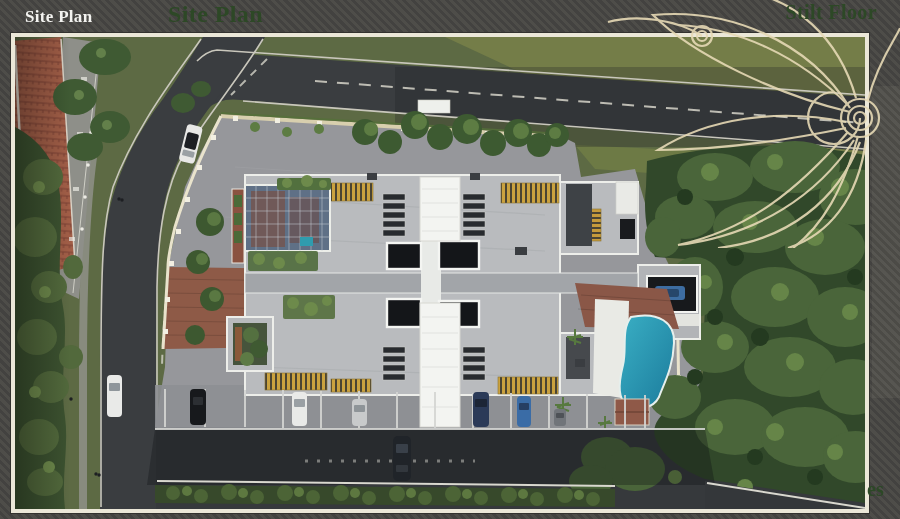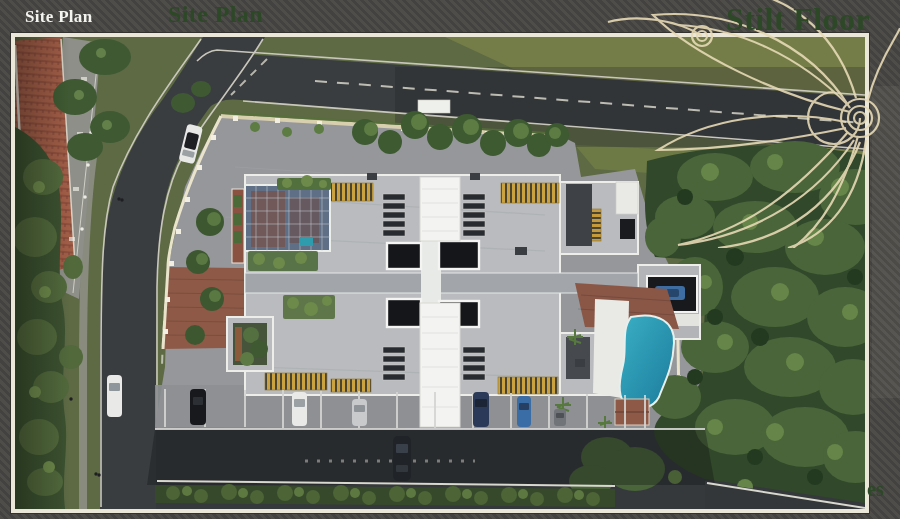--- a/index.html
+++ b/index.html
@@ -3,21 +3,21 @@
 <meta charset="utf-8">
 <style>
   html,body{margin:0;padding:0;background:#2c2b29;}
   .stage{position:relative;width:900px;height:519px;overflow:hidden;
     background:repeating-linear-gradient(45deg,#4e4d49 0 3px,#434240 3px 6px);
     font-family:"Liberation Serif","DejaVu Serif",serif;padding-left:8px;}
   .right-strip{position:absolute;left:872px;top:86px;width:28px;height:312px;
     background:repeating-linear-gradient(45deg,#595853 0 3px,#4e4d48 3px 6px);opacity:.8;}
   .hdr-label{position:absolute;left:25px;top:7px;font-size:17px;font-weight:600;color:#f3f3f0;letter-spacing:.3px;}
   .hdr-title{position:absolute;left:168px;top:1px;font-size:24px;font-weight:700;color:#2d4826;letter-spacing:.4px;}
-  .hdr-next{position:absolute;right:38px;top:1px;font-size:32px;font-weight:700;color:#2d4826;letter-spacing:.4px;cursor:pointer;}
+  .hdr-next{position:absolute;right:31px;top:1px;font-size:20px;font-weight:700;color:#2d4826;letter-spacing:.4px;cursor:pointer;}
   .photo-frame{position:absolute;left:11px;top:33px;width:850px;height:472px;
     border:4px solid #ebe7d8;outline:1px solid #33322f;background:#5d6a44;}
   .photo-frame svg{display:block;}
   .flower{position:absolute;left:598px;top:0;width:302px;height:248px;pointer-events:none;z-index:5;}
   .clip-text{position:absolute;left:867px;top:478px;font-size:20px;font-weight:700;color:#2c4826;z-index:6;}
   .hdr-title,.hdr-next,.hdr-label{z-index:7;}
 </style>
 </head>
 <body>
 

